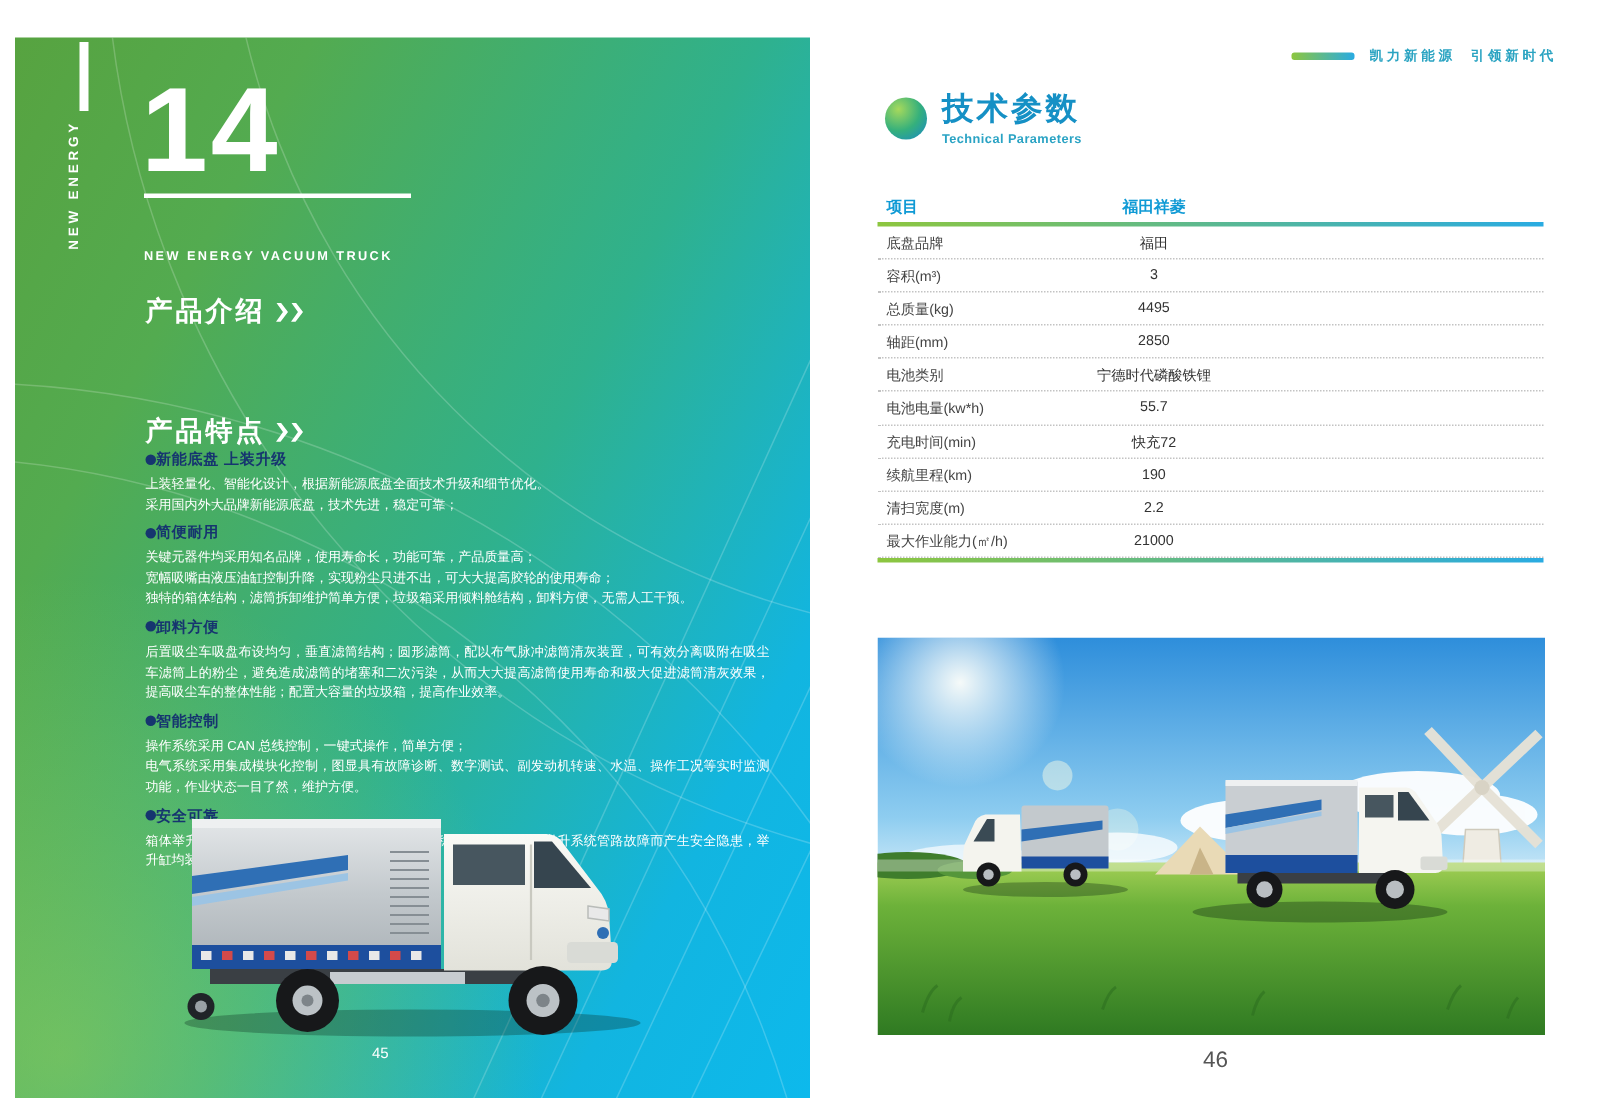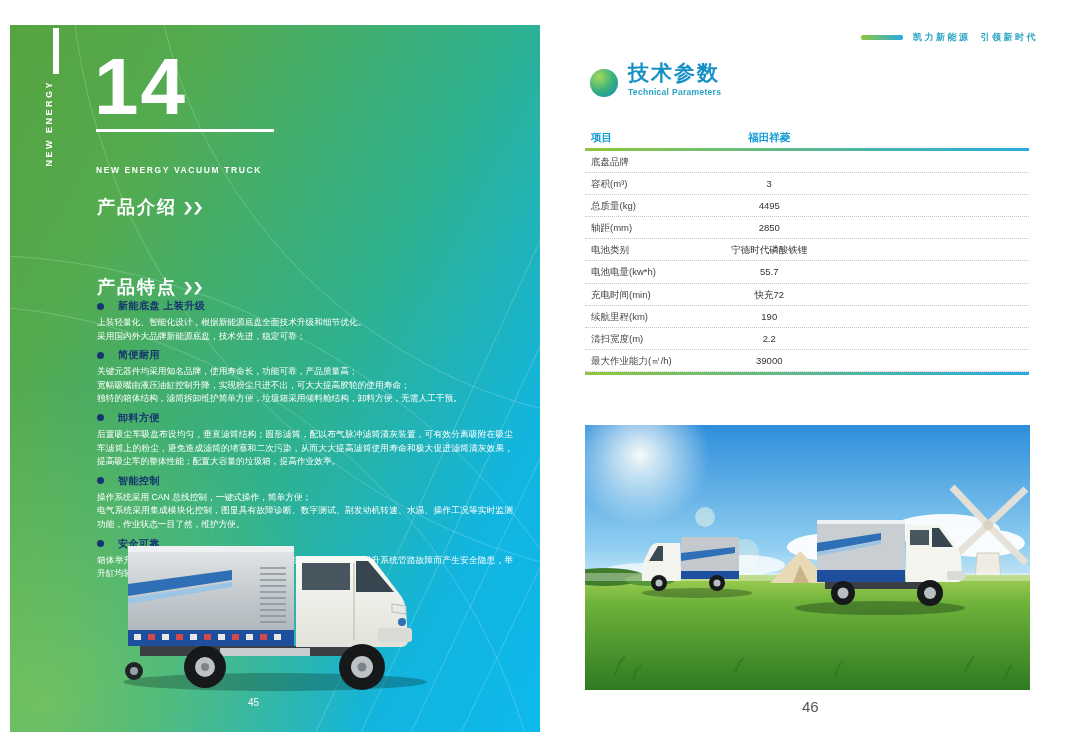--- a/index.html
+++ b/index.html
@@ -31,31 +31,31 @@
   .heading-features{top:250px;}
   .chevrons{display:inline-flex;gap:2px;margin-top:2px;}
   .chev{display:inline-block;width:8px;height:13px;background:#fff;
     clip-path:polygon(0 0,38% 0,100% 50%,38% 100%,0 100%,58% 50%);}
   .intro-body{
     position:absolute;left:87px;top:192px;width:416px;color:#fff;
     font-size:8.6px;line-height:14.4px;text-align:justify;
   }
   .features-list{position:absolute;left:87px;top:274px;width:416px;}
   .feature{margin-bottom:5px;}
-  .feature-title{display:flex;align-items:center;gap:14px;color:#16356f;font-weight:700;font-size:10px;margin-bottom:3px;letter-spacing:.5px;}
+  .feature-title{display:flex;align-items:center;gap:0;color:#16356f;font-weight:700;font-size:10px;margin-bottom:3px;letter-spacing:.5px;}
   .bullet{width:7px;height:7px;border-radius:50%;background:#16356f;flex:0 0 auto;}
   .feature-line{color:#fff;font-size:8.7px;line-height:13.6px;text-align:justify;}
   .truck-illustration{position:absolute;left:100px;top:505px;width:330px;height:170px;}
   .page-num-left{position:absolute;left:238px;top:672px;color:#fff;font-size:10px;}
   
   .right-page{position:absolute;left:540px;top:25px;width:530px;height:707px;background:#fff;}
   .brand-tag{position:absolute;right:32px;top:6px;display:flex;align-items:center;gap:10px;}
   .brand-bar{width:42px;height:5px;background:linear-gradient(90deg,#8dc63f,#29abe2);border-radius:2px;}
   .brand-text{font-size:9px;color:#2ba4c2;letter-spacing:2.5px;font-weight:600;white-space:pre;}
-  .tech-section{position:absolute;left:50px;top:36px;display:flex;align-items:flex-end;gap:10px;}
+  .tech-section{position:absolute;left:50px;top:36px;display:flex;align-items:center;gap:10px;}
   .sphere-icon{width:28px;height:28px;border-radius:50%;
     background:radial-gradient(circle at 32% 28%, #a6d95c, #35b07c 52%, #1787c9 100%);}
   .tech-title{font-size:21px;font-weight:700;color:#1590c5;letter-spacing:2px;line-height:1.1;}
   .tech-sub{font-size:8.5px;color:#2aa3c4;font-weight:600;margin-top:3px;letter-spacing:.3px;}
   .param-table{position:absolute;left:45px;top:103px;width:444px;}
   .thead{position:relative;height:20px;}
   .thead .tlabel{position:absolute;left:6px;top:3px;font-size:10.5px;font-weight:700;color:#0f9ad5;}
   .thead .tvalue{position:absolute;left:0;top:3px;width:83%;text-align:center;font-size:10.5px;font-weight:700;color:#0f9ad5;}
   .grad-line{height:2.5px;background:linear-gradient(90deg,#8dc63f,#29abe2);}
   .trow{position:relative;height:21.2px;border-bottom:1px dotted #c3c3c3;}
@@ -228,20 +228,21 @@
     </div>
   </div>
 
   <div class="param-table">
     <div class="thead">
       <span class="tvalue">福田祥菱</span>
       <span class="tlabel">项目</span>
     </div>
     <div class="grad-line"></div>
     <div class="trow">
+      <span class="tvalue">福田</span>
       <span class="tlabel">底盘品牌</span>
     </div>
     <div class="trow">
       <span class="tvalue">3</span>
       <span class="tlabel">容积(m³)</span>
     </div>
     <div class="trow">
       <span class="tvalue">4495</span>
       <span class="tlabel">总质量(kg)</span>
     </div>
@@ -263,21 +264,21 @@
     </div>
     <div class="trow">
       <span class="tvalue">190</span>
       <span class="tlabel">续航里程(km)</span>
     </div>
     <div class="trow">
       <span class="tvalue">2.2</span>
       <span class="tlabel">清扫宽度(m)</span>
     </div>
     <div class="trow">
-      <span class="tvalue">39000</span>
+      <span class="tvalue">21000</span>
       <span class="tlabel">最大作业能力(㎡/h)</span>
     </div>
     <div class="grad-line"></div>
   </div>
 
   <div class="scene">
     <svg viewBox="0 0 445 265" width="445" height="265">
       <defs>
         <linearGradient id="sky" x1="0" y1="0" x2="0" y2="1">
           <stop offset="0" stop-color="#2e8edb"></stop>

